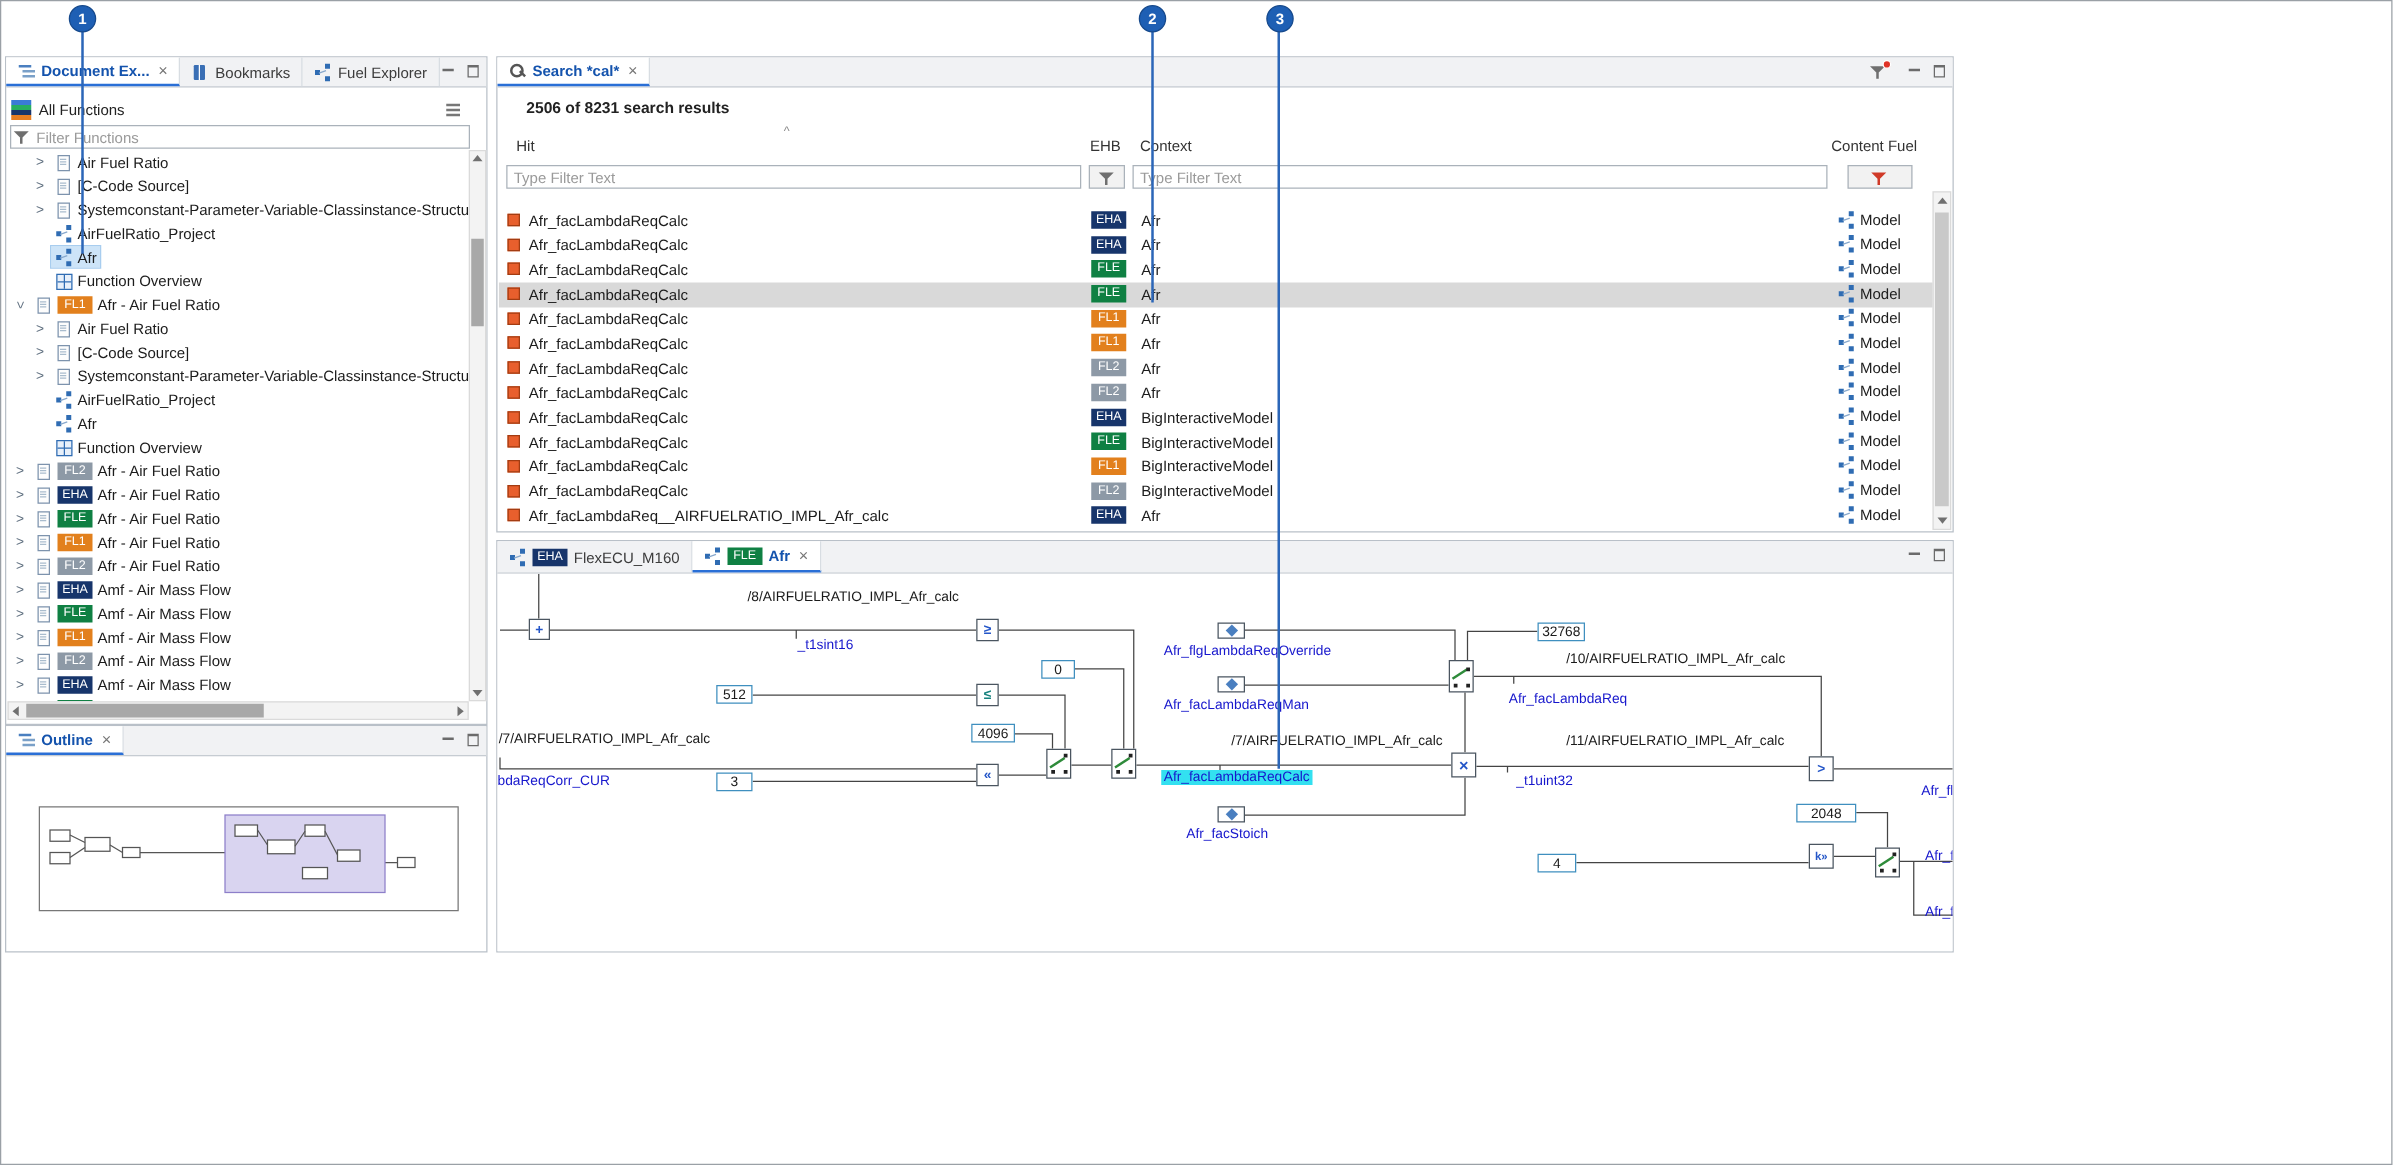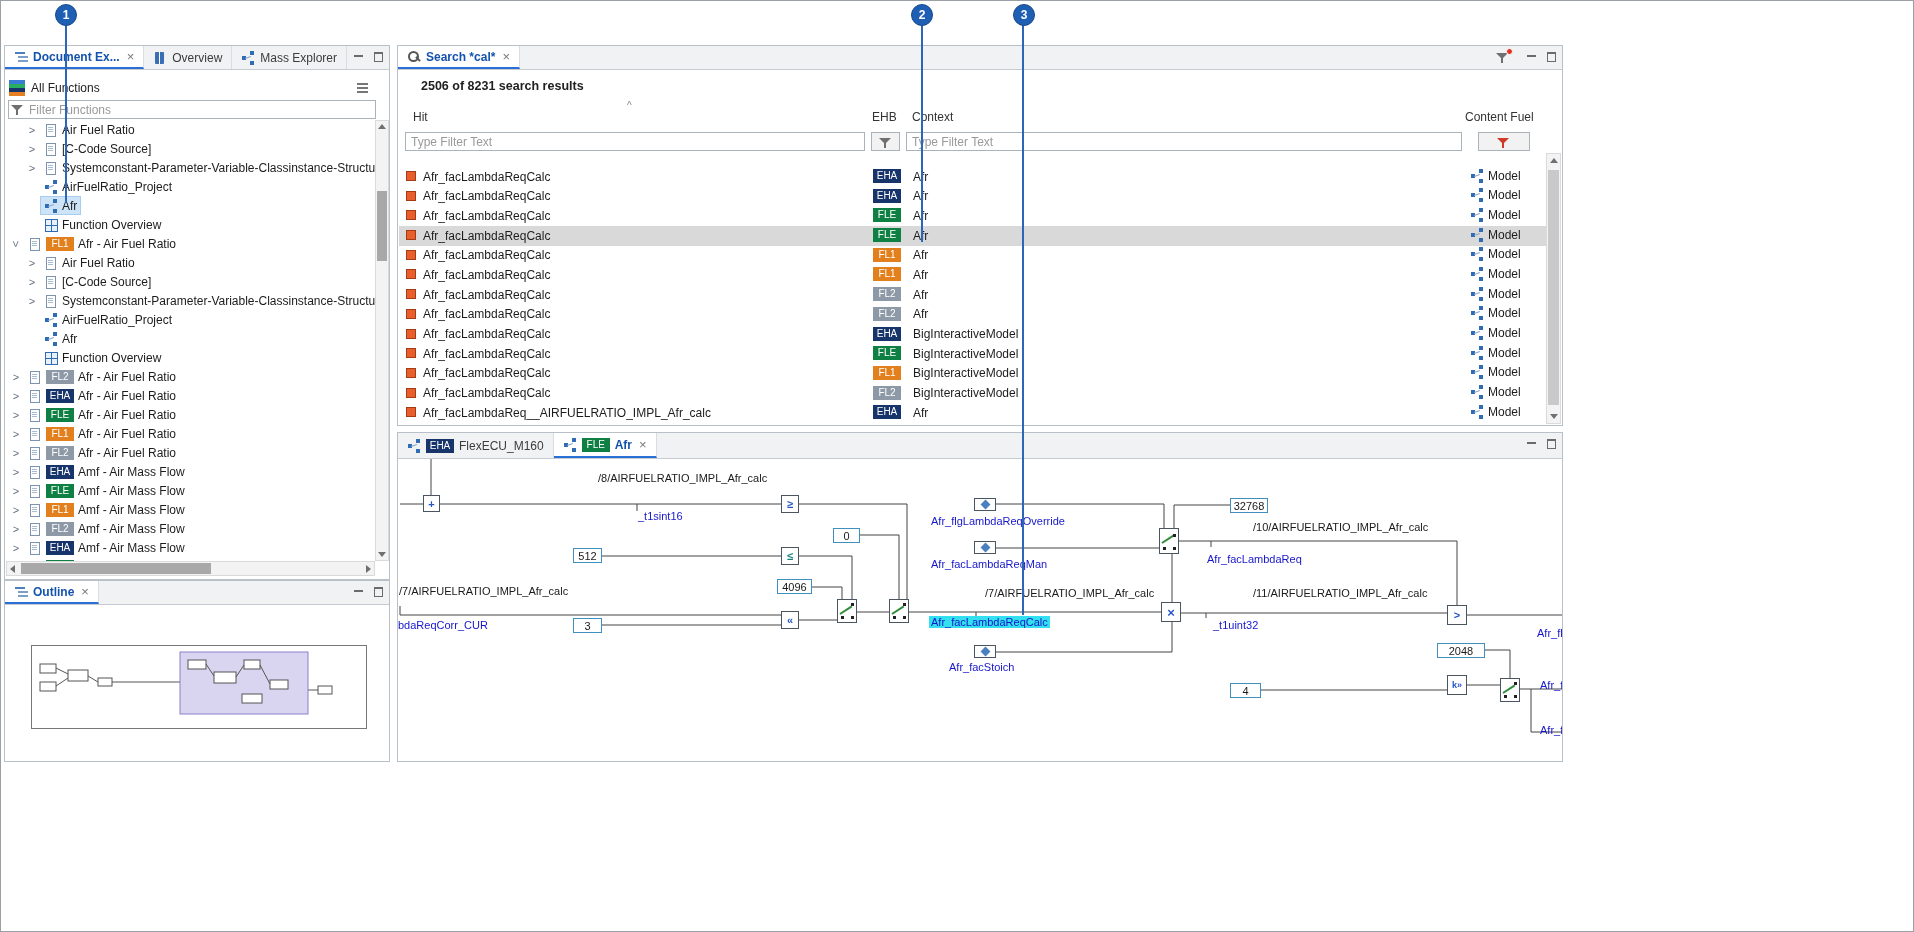--- a/index.html
+++ b/index.html
@@ -133,26 +133,26 @@
       <span class="wbtn wbtn-min"></span>
       <span class="wbtn wbtn-max"></span>
     </div>
   <div class="tab active">
     <span class="tree-icon icon-doc-explorer"></span>
     <span class="tab-label">Document Ex...</span>
     <span class="tab-close">×</span>
   </div>
       <div class="tab">
     <span class="tree-icon icon-bookmarks"></span>
-    <span class="tab-label">Overview</span>
+    <span class="tab-label">Bookmarks</span>
 
   </div>
       <div class="tab">
     <span class="tree-icon icon-model-explorer"></span>
-    <span class="tab-label">Mass Explorer</span>
+    <span class="tab-label">Fuel Explorer</span>
 
   </div>
     </div>
   <div class="allfunc-row">
     <span class="icon-group"></span>
     <span class="allfunc-label">All Functions</span>
     <span class="tree-icon icon-viewmenu" style="margin-left:auto;margin-right:16px"></span>
   </div>
   <div style="position:absolute;left:3px;top:54px;width:368px;height:19px">
     <span class="tree-icon icon-funnel" style="position:absolute;left:3px;top:3px;z-index:1"></span>

